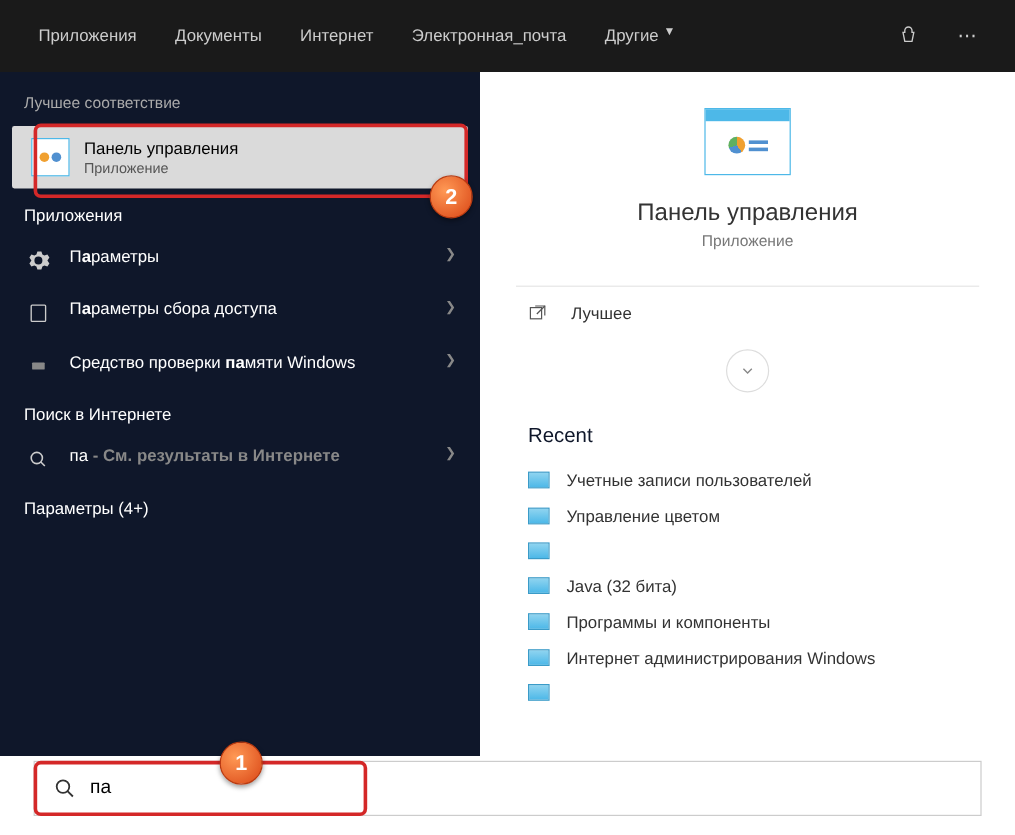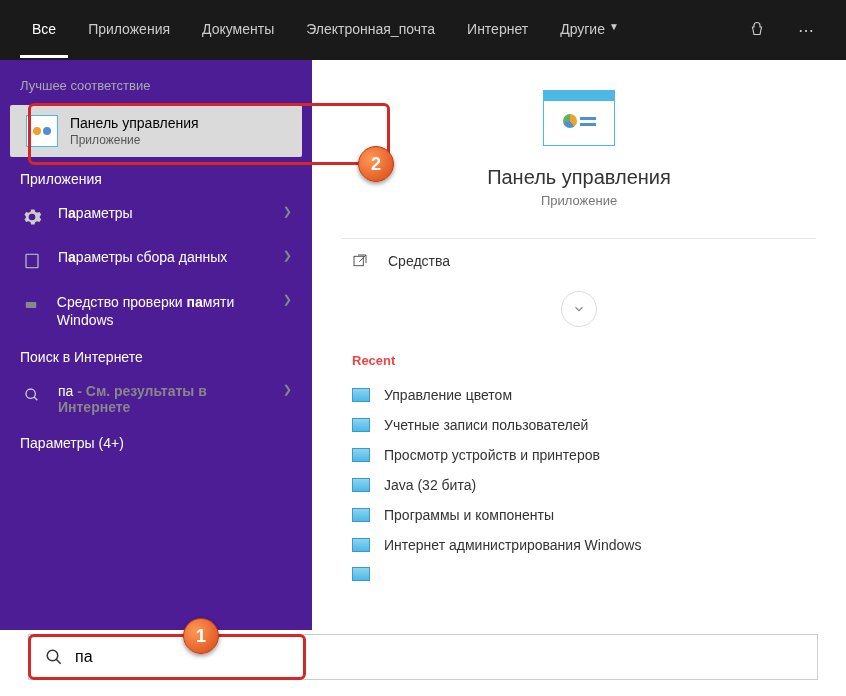--- a/index.html
+++ b/index.html
@@ -6,21 +6,21 @@
     body { width: 846px; height: 696px; background: #fff; position: relative; overflow: hidden; }
     
     .header { background: #1a1a1a; height: 60px; display: flex; align-items: center; padding: 0 20px; gap: 8px; }
     .tab { color: #ccc; padding: 18px 12px; font-size: 14px; cursor: pointer; border-bottom: 3px solid transparent; }
     .tab.active { color: #fff; border-bottom-color: #fff; }
     .tab-more { display: flex; gap: 4px; }
     .header-spacer { flex: 1; }
     .header-icon { color: #ccc; padding: 0 12px; cursor: pointer; font-size: 16px; }
     
     .content { display: flex; height: 570px; }
-    .left-panel { width: 312px; background: #4c1d95; color: #fff; padding-top: 8px; overflow: hidden; }
+    .left-panel { width: 400px; background: #0f172a; color: #fff; padding-top: 8px; overflow: hidden; }
     .right-panel { flex: 1; background: #fff; padding: 30px 0 0 0; overflow: hidden; }
     
     .section-label { color: #aaa; font-size: 13px; padding: 10px 20px 8px; }
     .section-label.white { color: #fff; font-size: 14px; }
     
     .best-match { background: #dadada; color: #000; display: flex; align-items: center; padding: 10px 16px; margin: 4px 10px; border-radius: 2px; position: relative; }
     .best-match .icon-box { width: 32px; height: 32px; background: #fff; border: 1px solid #4db8e8; display: flex; align-items: center; justify-content: center; margin-right: 12px; }
     .best-match .title { font-size: 14px; font-weight: 400; }
     .best-match .subtitle { font-size: 12px; color: #555; margin-top: 2px; }
     
@@ -42,44 +42,43 @@
     .preview-title { text-align: center; font-size: 20px; color: #333; }
     .preview-sub { text-align: center; font-size: 13px; color: #777; margin-top: 4px; margin-bottom: 30px; }
     
     .divider { height: 1px; background: #e5e5e5; margin: 0 30px; }
     
     .action-row { display: flex; align-items: center; padding: 14px 40px; font-size: 14px; color: #333; cursor: pointer; }
     .action-row .icon { width: 20px; margin-right: 16px; color: #555; }
     
     .expand-btn { width: 36px; height: 36px; border: 1px solid #ddd; border-radius: 50%; display: flex; align-items: center; justify-content: center; margin: 8px auto 20px; color: #888; cursor: pointer; }
     
-    .recent-label { font-size: 13px; font-weight: 700; color: #ef4444; padding: 6px 40px 12px; }
+    .recent-label { font-size: 17px; font-weight: 400; color: #0f172a; padding: 6px 40px 12px; }
     .recent-item { display: flex; align-items: center; padding: 7px 40px; font-size: 14px; color: #333; cursor: pointer; }
     .recent-item .icon { width: 18px; height: 14px; background: linear-gradient(#8fd4f0, #4db8e8); border: 1px solid #3a9bc8; margin-right: 14px; flex-shrink: 0; }
     
     .search-bar { position: absolute; bottom: 16px; left: 28px; right: 28px; height: 46px; background: #fff; border: 1px solid #ccc; display: flex; align-items: center; padding: 0 16px; }
     .search-bar .icon { color: #333; margin-right: 12px; }
     .search-bar input { border: none; outline: none; font-size: 16px; flex: 1; }
     
     .cp-inner { display: flex; gap: 3px; margin-top: 6px; }
     .cp-dot { width: 14px; height: 14px; border-radius: 50%; }
     .cp-small { display: flex; gap: 2px; }
     .cp-small div { width: 8px; height: 8px; border-radius: 50%; }
     
     svg { display: block; }
   </style>
 </head>
 <body>
 
 <div class="header">
-  <div class="tab active">Все</div>
   <div class="tab">Приложения</div>
   <div class="tab">Документы</div>
+  <div class="tab">Интернет</div>
   <div class="tab">Электронная_почта</div>
-  <div class="tab">Интернет</div>
   <div class="tab tab-more">
     <span>Другие</span>
     <span style="font-size:10px">▼</span>
   </div>
   <div class="header-spacer"></div>
   <div class="header-icon">
     <svg width="18" height="18" viewBox="0 0 24 24" fill="none" stroke="currentColor" stroke-width="1.5">
         <path d="M12 2a4 4 0 0 0-4 4v2H6l2 10h8l2-10h-2V6a4 4 0 0 0-4-4z"></path>
       </svg>
   </div>
@@ -114,21 +113,21 @@
       <span><span>П</span><b>а</b><span>раметры</span></span>
       <span class="chevron">❯</span>
     </div>
 
     <div class="app-item">
       <div class="icon">
         <svg width="18" height="18" viewBox="0 0 24 24" fill="none" stroke="#ccc" stroke-width="1.5">
             <rect x="4" y="3" width="16" height="18" rx="1"></rect>
           </svg>
       </div>
-      <span><span>П</span><b>а</b><span>раметры сбора данных</span></span>
+      <span><span>П</span><b>а</b><span>раметры сбора доступа</span></span>
       <span class="chevron">❯</span>
     </div>
 
     <div class="app-item">
       <div class="icon">
         <svg width="18" height="18" viewBox="0 0 24 24" fill="#888">
             <rect x="5" y="8" width="14" height="8" rx="1"></rect>
           </svg>
       </div>
       <span style="line-height:1.3"><span>Средство проверки </span><b>па</b><span>мяти Windows</span></span>
@@ -166,40 +165,39 @@
 
     <div class="divider"></div>
     <div class="action-row">
       <span class="icon">
         <svg width="16" height="16" viewBox="0 0 24 24" fill="none" stroke="currentColor" stroke-width="1.5">
             <rect x="3" y="5" width="14" height="14"></rect>
             <path d="M9 3h12v12"></path>
             <path d="M21 3L11 13"></path>
           </svg>
       </span>
-      <span>Средства</span>
+      <span>Лучшее</span>
     </div>
     <div class="expand-btn">
       <svg width="14" height="14" viewBox="0 0 24 24" fill="none" stroke="currentColor" stroke-width="2">
           <polyline points="6 9 12 15 18 9"></polyline>
         </svg>
     </div>
 
     <div class="recent-label">Recent</div>
     <div class="recent-item">
         <div class="icon"></div>
+        <span>Учетные записи пользователей</span>
+      </div>
+    <div class="recent-item">
+        <div class="icon"></div>
         <span>Управление цветом</span>
       </div>
     <div class="recent-item">
         <div class="icon"></div>
-        <span>Учетные записи пользователей</span>
-      </div>
-    <div class="recent-item">
-        <div class="icon"></div>
-        <span>Просмотр устройств и принтеров</span>
       </div>
     <div class="recent-item">
         <div class="icon"></div>
         <span>Java (32 бита)</span>
       </div>
     <div class="recent-item">
         <div class="icon"></div>
         <span>Программы и компоненты</span>
       </div>
     <div class="recent-item">

